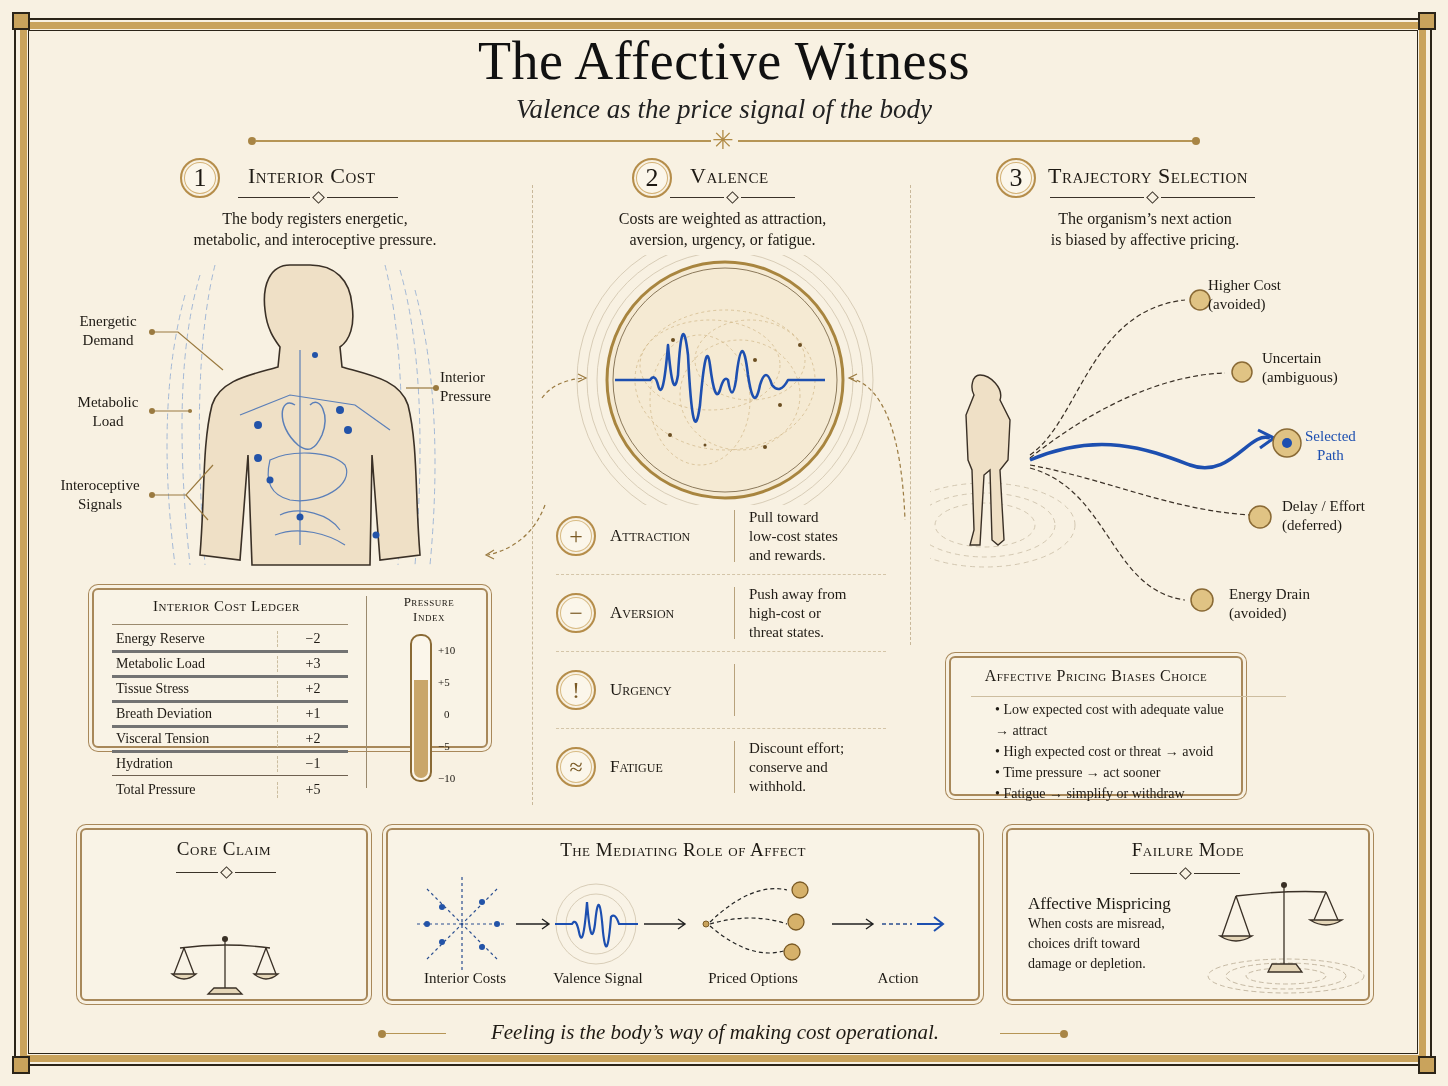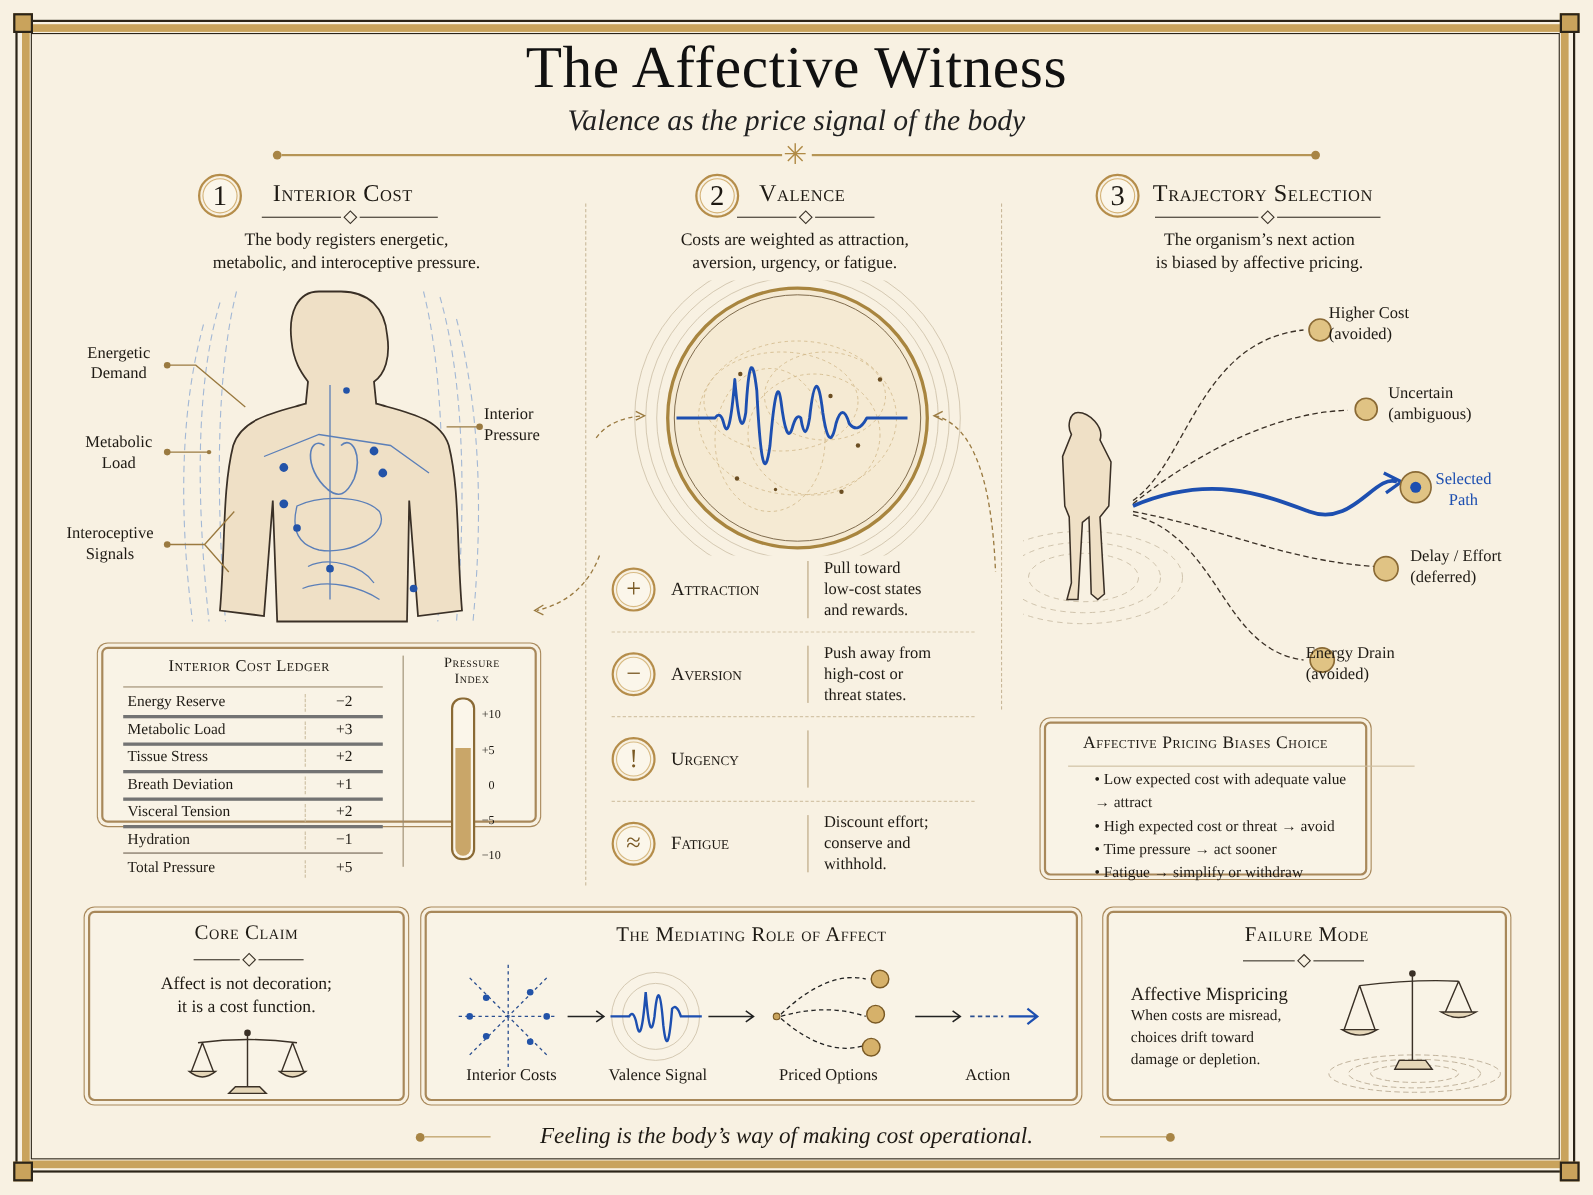--- a/index.html
+++ b/index.html
@@ -316,21 +316,21 @@
     <div>(ambiguous)</div>
   </div>
 <div class="abs label blue" style="left:1305px;top:427px;">
     <div>Selected</div>
     <div>Path</div>
   </div>
 <div class="abs label" style="left:1282px;top:497px;text-align:left;">
     <div>Delay / Effort</div>
     <div>(deferred)</div>
   </div>
-<div class="abs label" style="left:1187px;top:585px;text-align:left;">
+<div class="abs label" style="left:1229px;top:585px;text-align:left;">
     <div>Energy Drain</div>
     <div>(avoided)</div>
   </div>
 
 <div class="abs panel" style="left:949px;top:656px;width:294px;height:140px;">
   <div class="abs sc" style="left:0;top:9px;width:100%;text-align:center;font-size:16px;">Affective Pricing Biases Choice</div>
   <div class="abs" style="left:20px;top:38px;width:315px;border-top:1px solid #cdbd9f;"></div>
   <div class="abs" style="left:20px;top:41px;margin-left:24px;">
     <div class="bullet">• <span>Low expected cost with adequate value → attract</span></div>
     <div class="bullet">• <span>High expected cost or threat → avoid</span></div>
@@ -339,24 +339,20 @@
   </div>
 </div>
 
 <div class="abs panel" style="left:80px;top:828px;width:288px;height:173px;">
   <div class="abs sc" style="left:0;top:8px;width:100%;text-align:center;font-size:19px;">Core Claim</div>
   <div class="abs orn" style="left:94px;top:35px;width:100px;">
       <div class="l"></div>
       <div class="d"></div>
       <div class="l"></div>
     </div>
-  <div class="abs desc" style="left:0;top:54px;width:100%;font-size:16px;">
-    <div>Affect is not decoration;</div>
-      <div>it is a cost function.</div>
-  </div>
   <svg class="abs" style="left:88px;top:104px;" width="110" height="64">
     <g fill="none" stroke="#3a3026" stroke-width="1.3">
       <path d="M10 14 Q55 8 100 14"></path>
         <path d="M55 6 L55 56"></path>
         <path d="M38 60 L72 60 L66 54 L44 54 Z" fill="#e5d6b8"></path>
       <path d="M14 14 L4 40 M14 14 L24 40 M96 14 L86 40 M96 14 L106 40"></path>
       <path d="M2 40 Q14 50 26 40 Z" fill="#e5d6b8"></path>
         <path d="M84 40 Q96 50 108 40 Z" fill="#e5d6b8"></path>
     </g>
     <circle cx="55" cy="5" r="3" fill="#3a3026"></circle>

